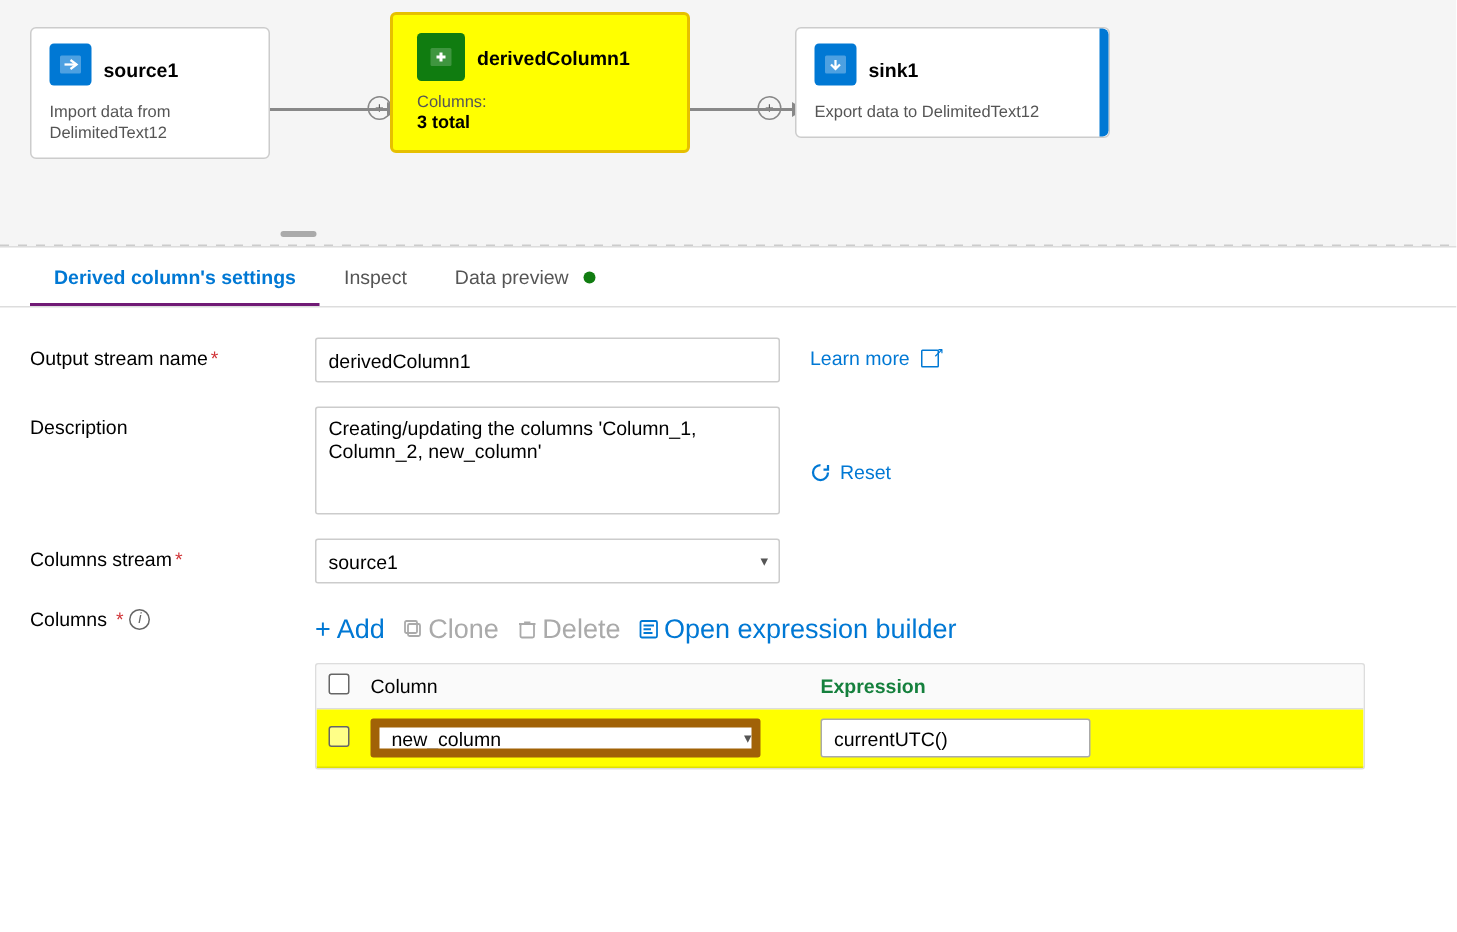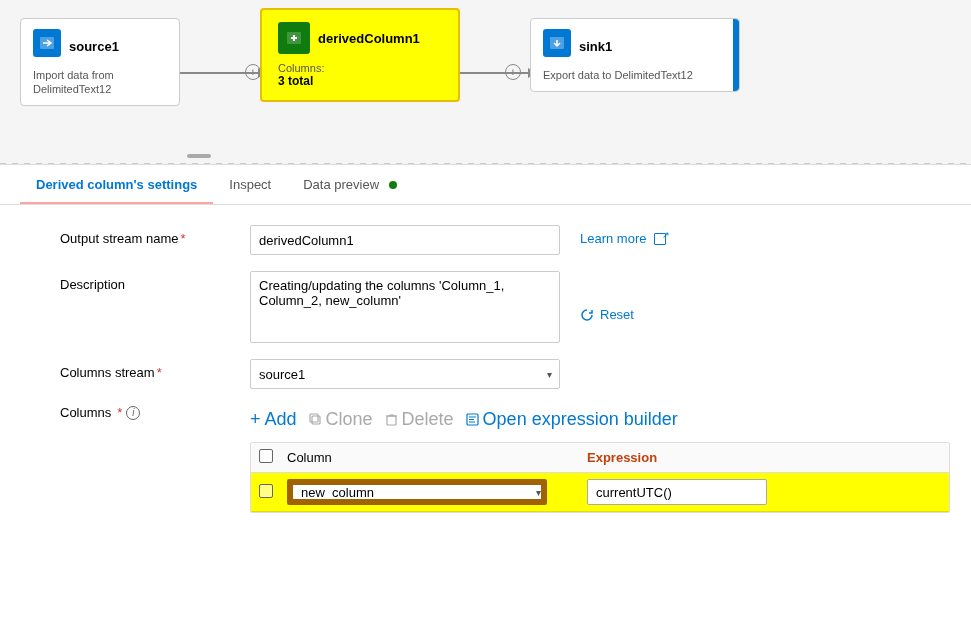--- a/index.html
+++ b/index.html
@@ -196,39 +196,38 @@
       padding: 10px 16px;
       cursor: pointer;
       color: #555;
       font-size: 13px;
       border-bottom: 2px solid transparent;
       margin-bottom: -1px;
     }
 
     .tab.active {
       color: #0078d4;
-      border-bottom: 2px solid #fca5a5;
+      border-bottom: 2px solid #701a75;
       font-weight: 600;
     }
 
     .tab-dot {
       display: inline-block;
       width: 8px;
       height: 8px;
       background: #107c10;
       border-radius: 50%;
       margin-left: 6px;
     }
 
     
     .settings-content {
       padding: 20px 20px 10px 20px;
       flex: 1;
       overflow: auto;
-      margin-left: 40px;
     }
 
     .form-row {
       display: flex;
       align-items: flex-start;
       margin-bottom: 16px;
       gap: 20px;
     }
 
     .form-label {
@@ -391,21 +390,21 @@
       width: 300px;
       font-weight: 400;
       font-size: 13px;
       color: #000;
     }
 
     .th-expression {
       flex: 1;
       font-weight: 600;
       font-size: 13px;
-      color: #c2410c;
+      color: #15803d;
     }
 
     .table-row {
       display: flex;
       align-items: center;
       background: #ffff00;
       border-bottom: 1px solid #e0e000;
       padding: 6px 8px;
       min-height: 38px;
     }

